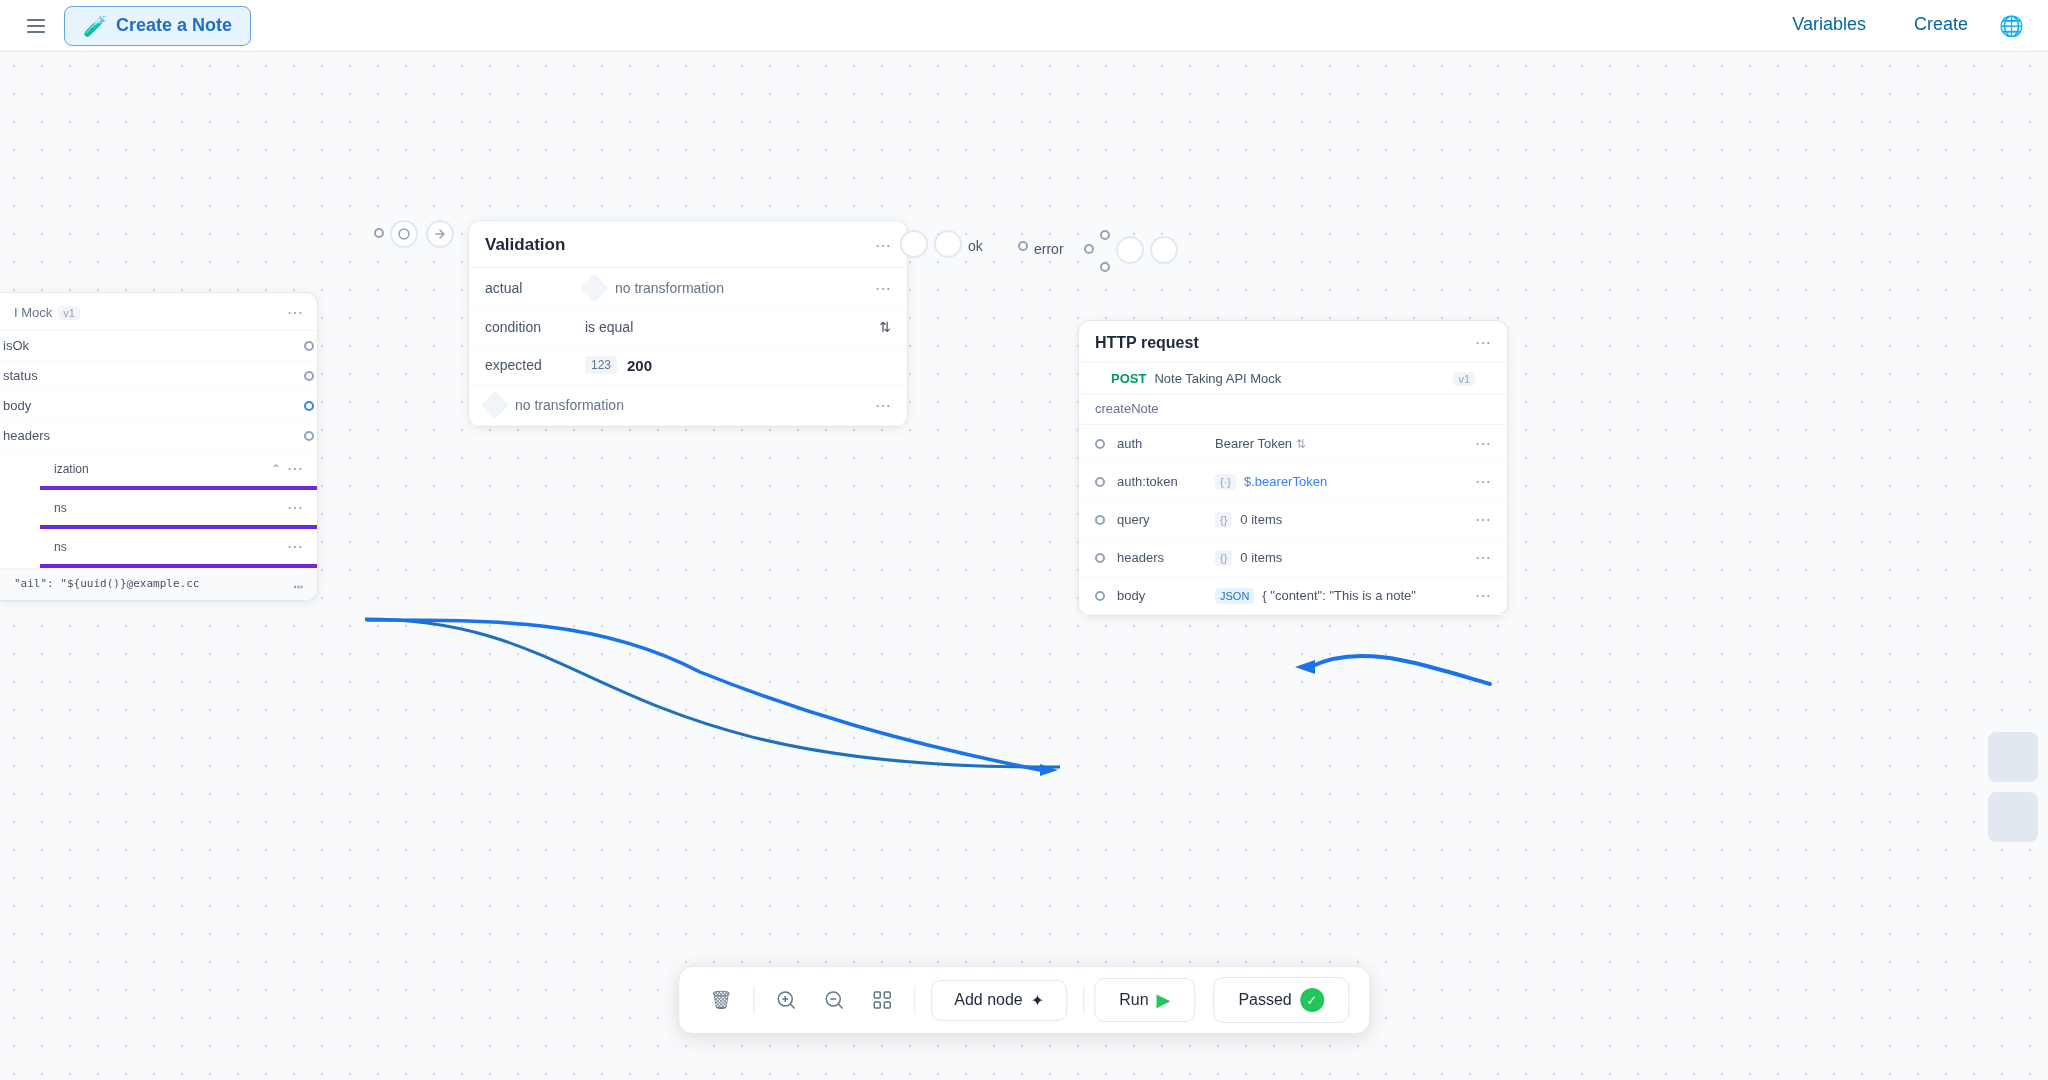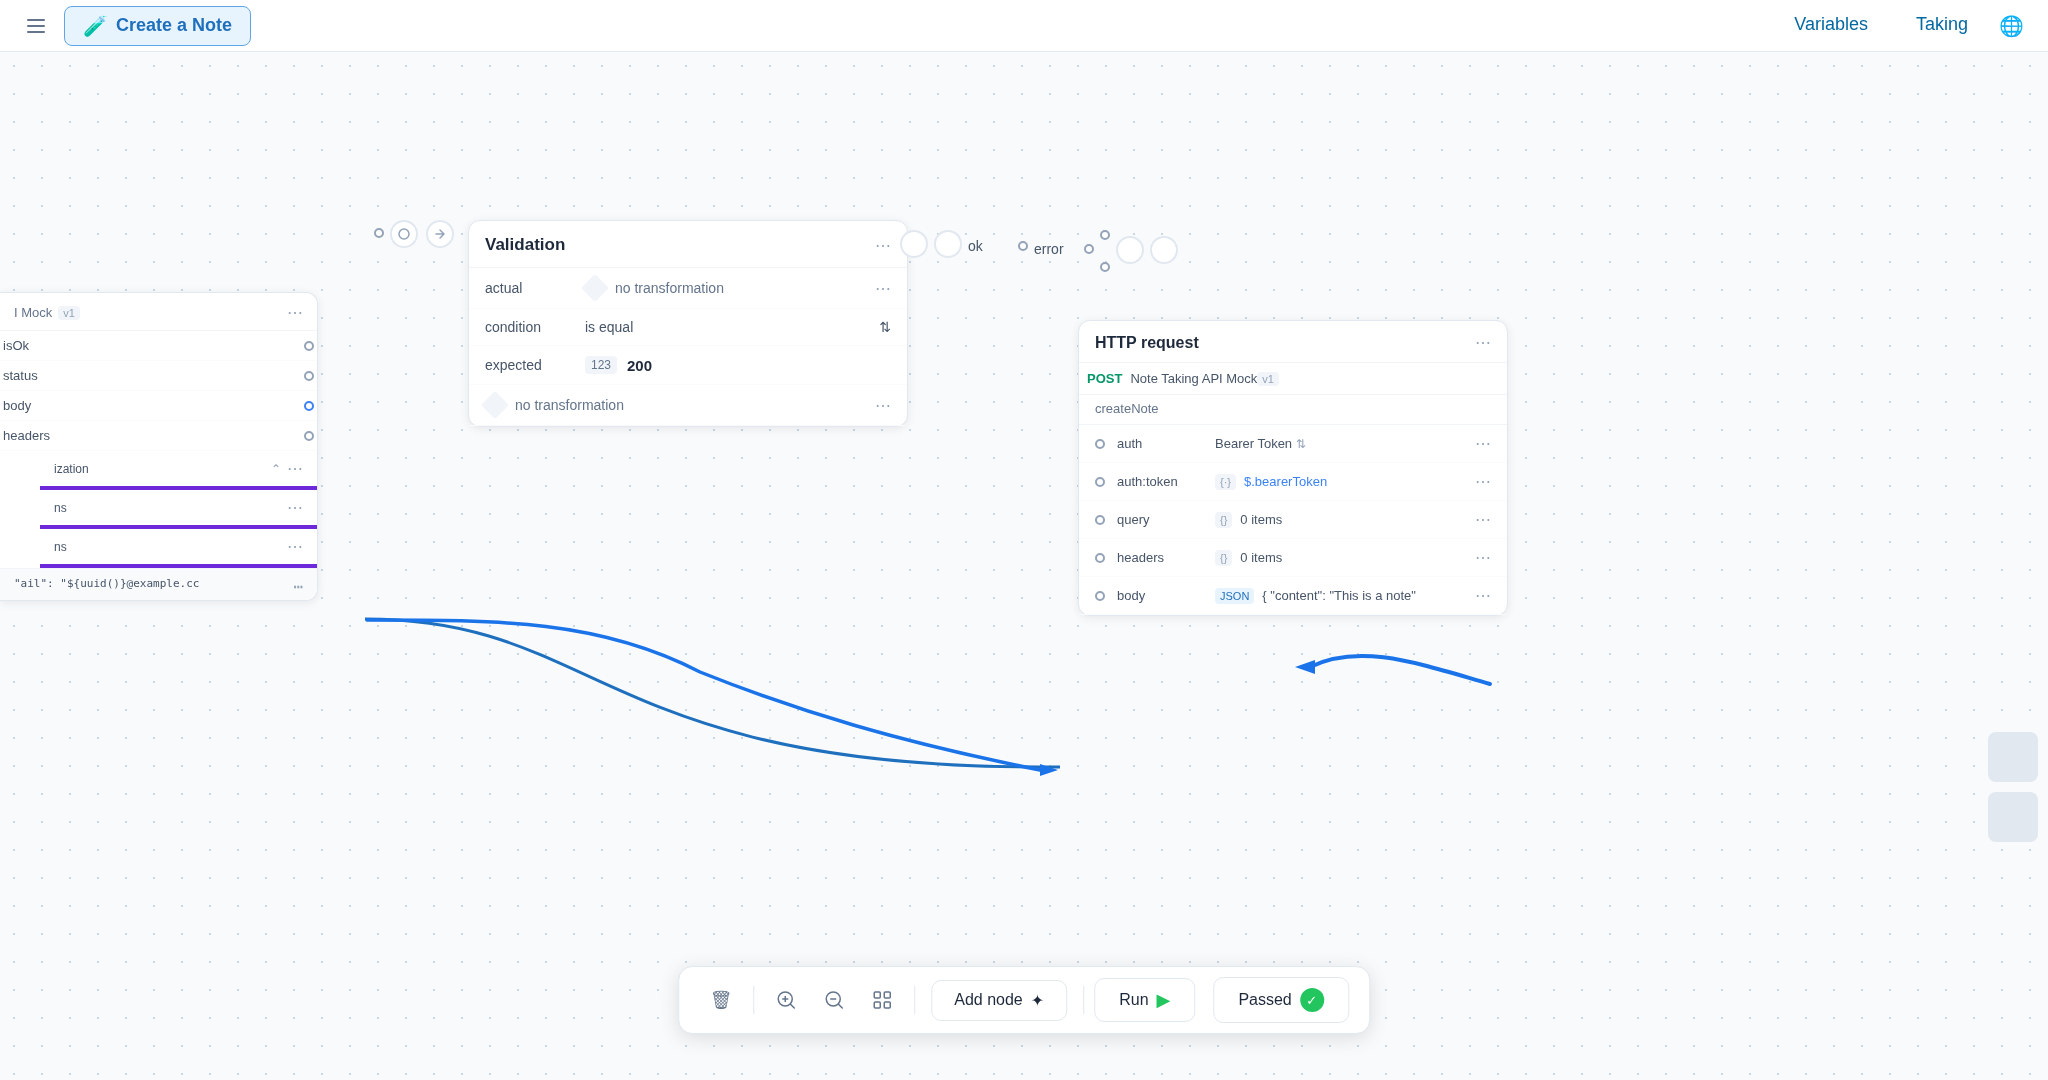--- a/index.html
+++ b/index.html
@@ -316,22 +316,22 @@
       border-bottom: 1px solid #f1f5f9;
     }
     .http-title {
       font-size: 16px;
       font-weight: 600;
       color: #1e293b;
     }
     .http-subheader {
       display: flex;
       align-items: center;
-      justify-content: flex-start;
-      padding: 8px 8px;
+      justify-content: space-between;
+      padding: 8px 32px;
       border-bottom: 1px solid #f1f5f9;
     }
     .http-method {
       font-size: 13px;
       font-weight: 700;
       color: #059669;
     }
     .http-endpoint {
       font-size: 13px;
       color: #475569;
@@ -531,21 +531,21 @@
       </svg>
     </div>
     <button class="create-note-btn">
       <span class="flask-icon">🧪</span>
       <span>Create a Note</span>
     </button>
   </div>
   <div class="header-right">
     <div class="header-tabs">
       <div class="header-tab">Variables</div>
-      <div class="header-tab">Taking</div>
+      <div class="header-tab">Create</div>
     </div>
     <div class="globe-icon">🌐</div>
   </div>
 </div>
 
 <div class="canvas">
 
   <svg class="connection-svg">
 
     <path d="M 365 567 C 600 567, 600 715, 1040 715" stroke="#1e6fbd" stroke-width="3" fill="none"></path>

